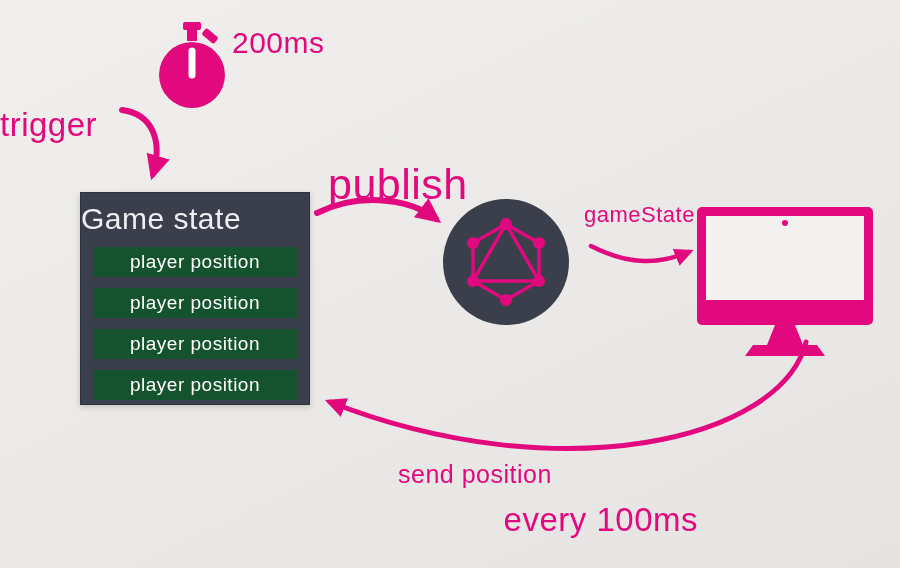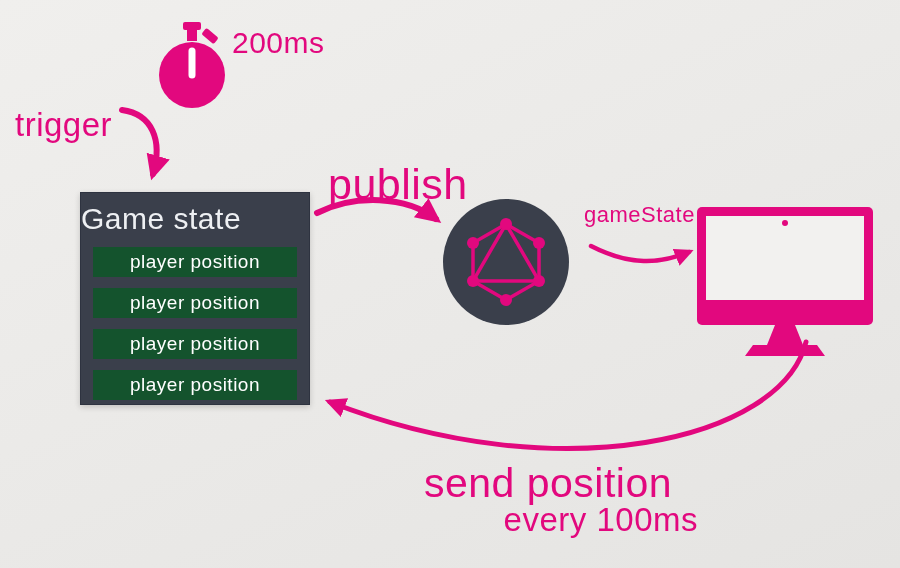--- a/index.html
+++ b/index.html
@@ -13,24 +13,24 @@
   }
   .overlay{position:absolute;left:0;top:0;pointer-events:none;}
   .icon-abs{position:absolute;}
   .label{
     position:absolute;
     color:#e2087e;
     white-space:nowrap;
     letter-spacing:0.5px;
   }
   .l-200ms{left:232px;top:18px;font-size:30px;margin-top:8px;}
-  .l-trigger{left:15px;top:106px;font-size:33px;}
+  .l-trigger{left:0;top:106px;font-size:33px;}
   .l-publish{left:328px;top:160px;font-size:43px;text-align:center;}
   .l-gamestate{left:584px;top:202px;font-size:22px;}
-  .l-feedback1{left:398px;top:460px;width:300px;text-align:center;font-size:41px;}
+  .l-feedback1{left:398px;top:460px;width:300px;font-size:25px;}
   .l-feedback2{left:398px;top:501px;width:300px;text-align:right;font-size:33px;}
 
   .gamestate-box{
     position:absolute;
     left:80px;top:192px;
     width:230px;height:213px;
     background:#3a3f4b;
     border:1px solid #2e3340;
     box-sizing:border-box;
     box-shadow:0 2px 6px rgba(0,0,0,0.18);

